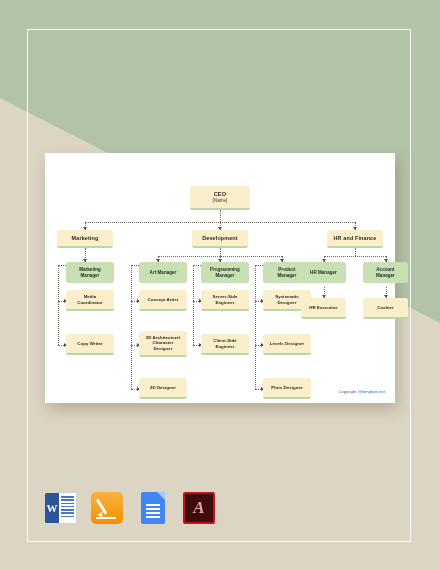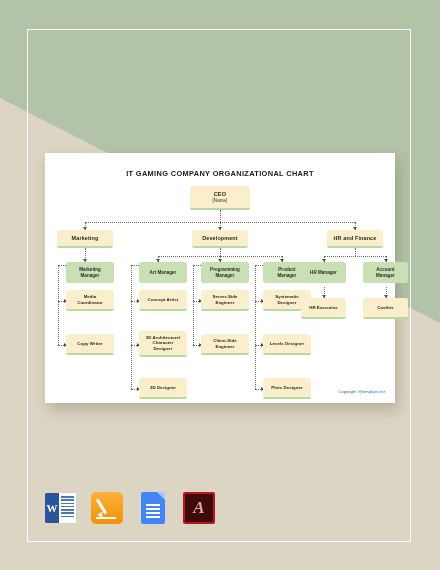--- a/index.html
+++ b/index.html
@@ -269,21 +269,20 @@
 </style>
 </head>
 <body>
 
 <div id="bg-sage"></div>
 <div id="bg-beige-wedge"></div>
 <div id="outer-frame"></div>
 
 <div id="chart-card">
 
-  <div id="chart-title">IT GAMING COMPANY ORGANIZATIONAL CHART</div>
 
   <div id="chart-stage">
 
     <div class="conn v" style="left:175px; top:57px; height:12px;"></div>
 
     <div class="conn h" style="left:40px; top:69px; width:270px;"></div>
 
     <div class="conn v" style="left:40px; top:69px; height:8px;"></div>
     <div class="arrow-down" style="left:37.8px; top:74px;"></div>
     <div class="conn v" style="left:175px; top:69px; height:8px;"></div>

